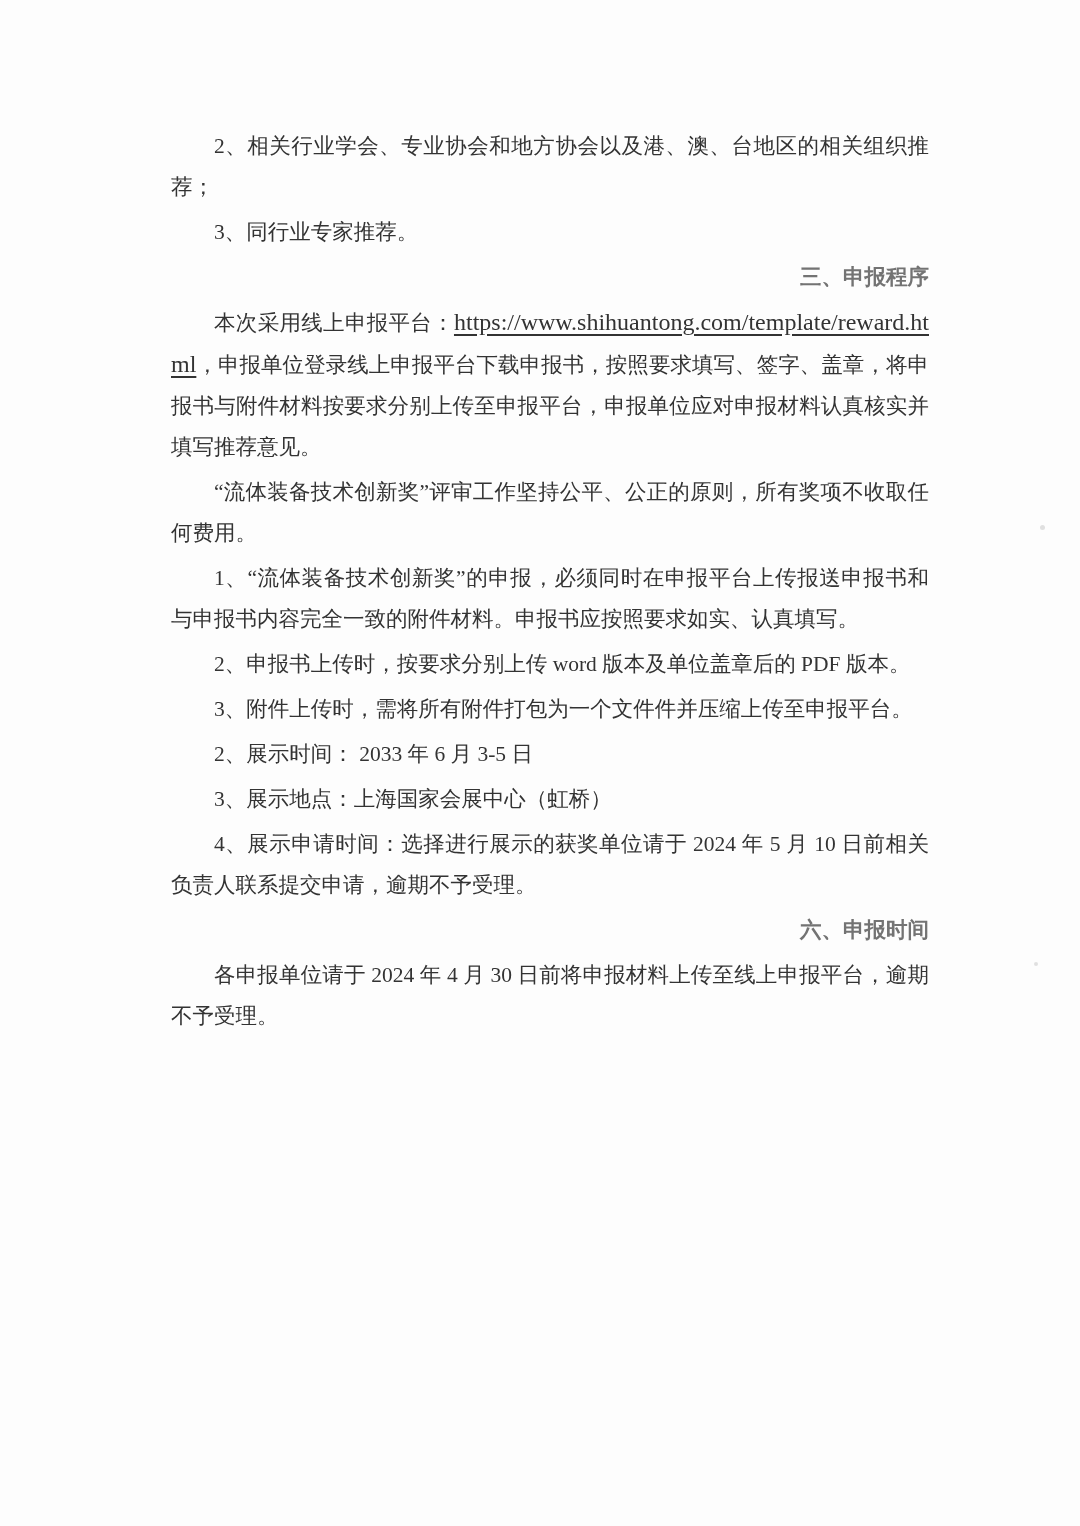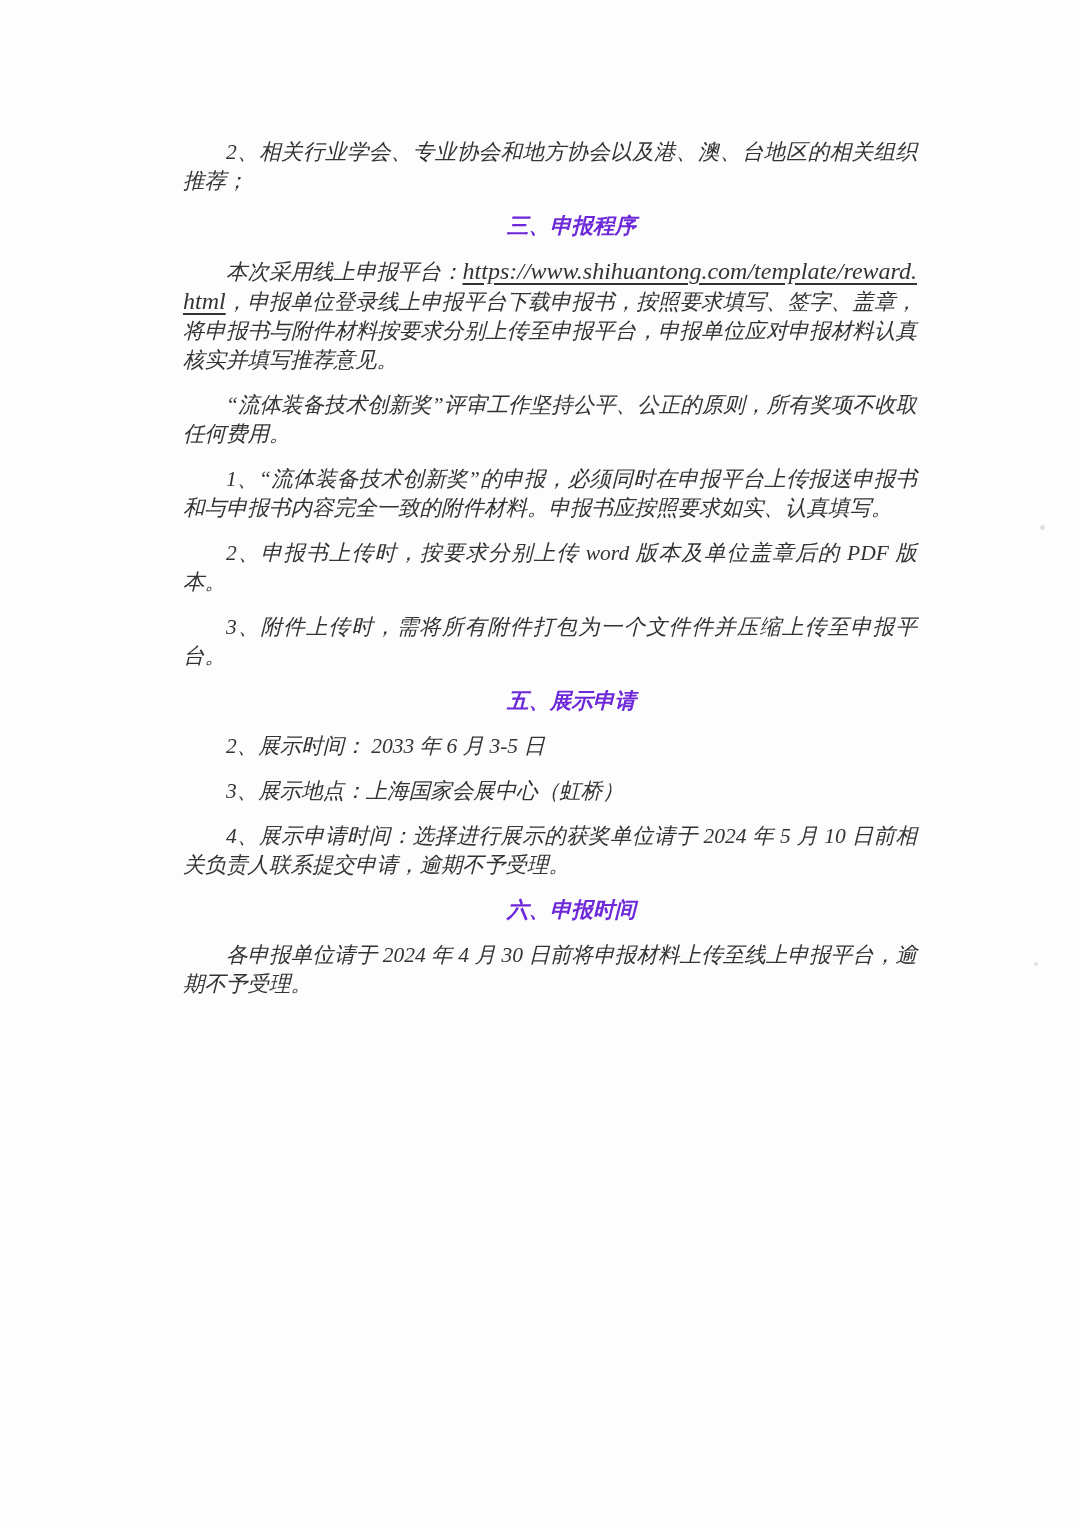--- a/index.html
+++ b/index.html
@@ -17,34 +17,33 @@
     font-family: "Liberation Serif", "DejaVu Serif", serif;
   }
   .content {
     position: absolute;
     left: 167px;
     top: 122px;
     width: 766px;
     color: #333333;
   }
   .para, .heading {
-    margin: 16px;
+    margin: 4px;
     font-size: 21.5px;
-    line-height: 29px;
+    line-height: 41px;
     text-align: justify;
     text-indent: 2em;
     color: #333333;
     letter-spacing: 0;
     word-break: break-all;
-    font-style: italic;
   }
   .heading {
     font-weight: 700;
-    text-align: center;
-    color: #6d28d9;
+    text-align: right;
+    color: #737373;
   }
   .url {
     font-size: 24px;
     word-break: break-all;
   }
   .url.underlined {
     text-decoration: underline;
     text-underline-offset: 4px;
   }
   .speck {
@@ -58,30 +57,30 @@
   .speck.s1 { left: 1040px; top: 525px; }
   .speck.s2 { left: 1034px; top: 962px; width: 4px; height: 4px; }
 </style>
 </head>
 <body>
 
 <div class="page">
   <div class="content">
 
     <p class="para">2、相关行业学会、专业协会和地方协会以及港、澳、台地区的相关组织推荐；</p>
+    <p class="para">3、同行业专家推荐。</p>
 
     <h3 class="heading">三、申报程序</h3>
     <p class="para"><span>本次采用线上申报平台：</span><span class="url underlined">https://www.shihuantong.com/template/reward.html</span><span>，申报单位登录线上申报平台下载申报书，按照要求填写、签字、盖章，将申报书与附件材料按要求分别上传至申报平台，申报单位应对申报材料认真核实并填写推荐意见。</span></p>
     <p class="para">“流体装备技术创新奖”评审工作坚持公平、公正的原则，所有奖项不收取任何费用。</p>
 
     <p class="para">1、“流体装备技术创新奖”的申报，必须同时在申报平台上传报送申报书和与申报书内容完全一致的附件材料。申报书应按照要求如实、认真填写。</p>
     <p class="para">2、申报书上传时，按要求分别上传 word 版本及单位盖章后的 PDF 版本。</p>
     <p class="para">3、附件上传时，需将所有附件打包为一个文件件并压缩上传至申报平台。</p>
 
-    <h3 class="heading">五、展示申请</h3>
     <p class="para">2、展示时间： 2033 年 6 月 3-5 日</p>
     <p class="para">3、展示地点：上海国家会展中心（虹桥）</p>
     <p class="para">4、展示申请时间：选择进行展示的获奖单位请于 2024 年 5 月 10 日前相关负责人联系提交申请，逾期不予受理。</p>
 
     <h3 class="heading">六、申报时间</h3>
     <p class="para">各申报单位请于 2024 年 4 月 30 日前将申报材料上传至线上申报平台，逾期不予受理。</p>
 
   </div>
 
   <div class="speck s1"></div>

